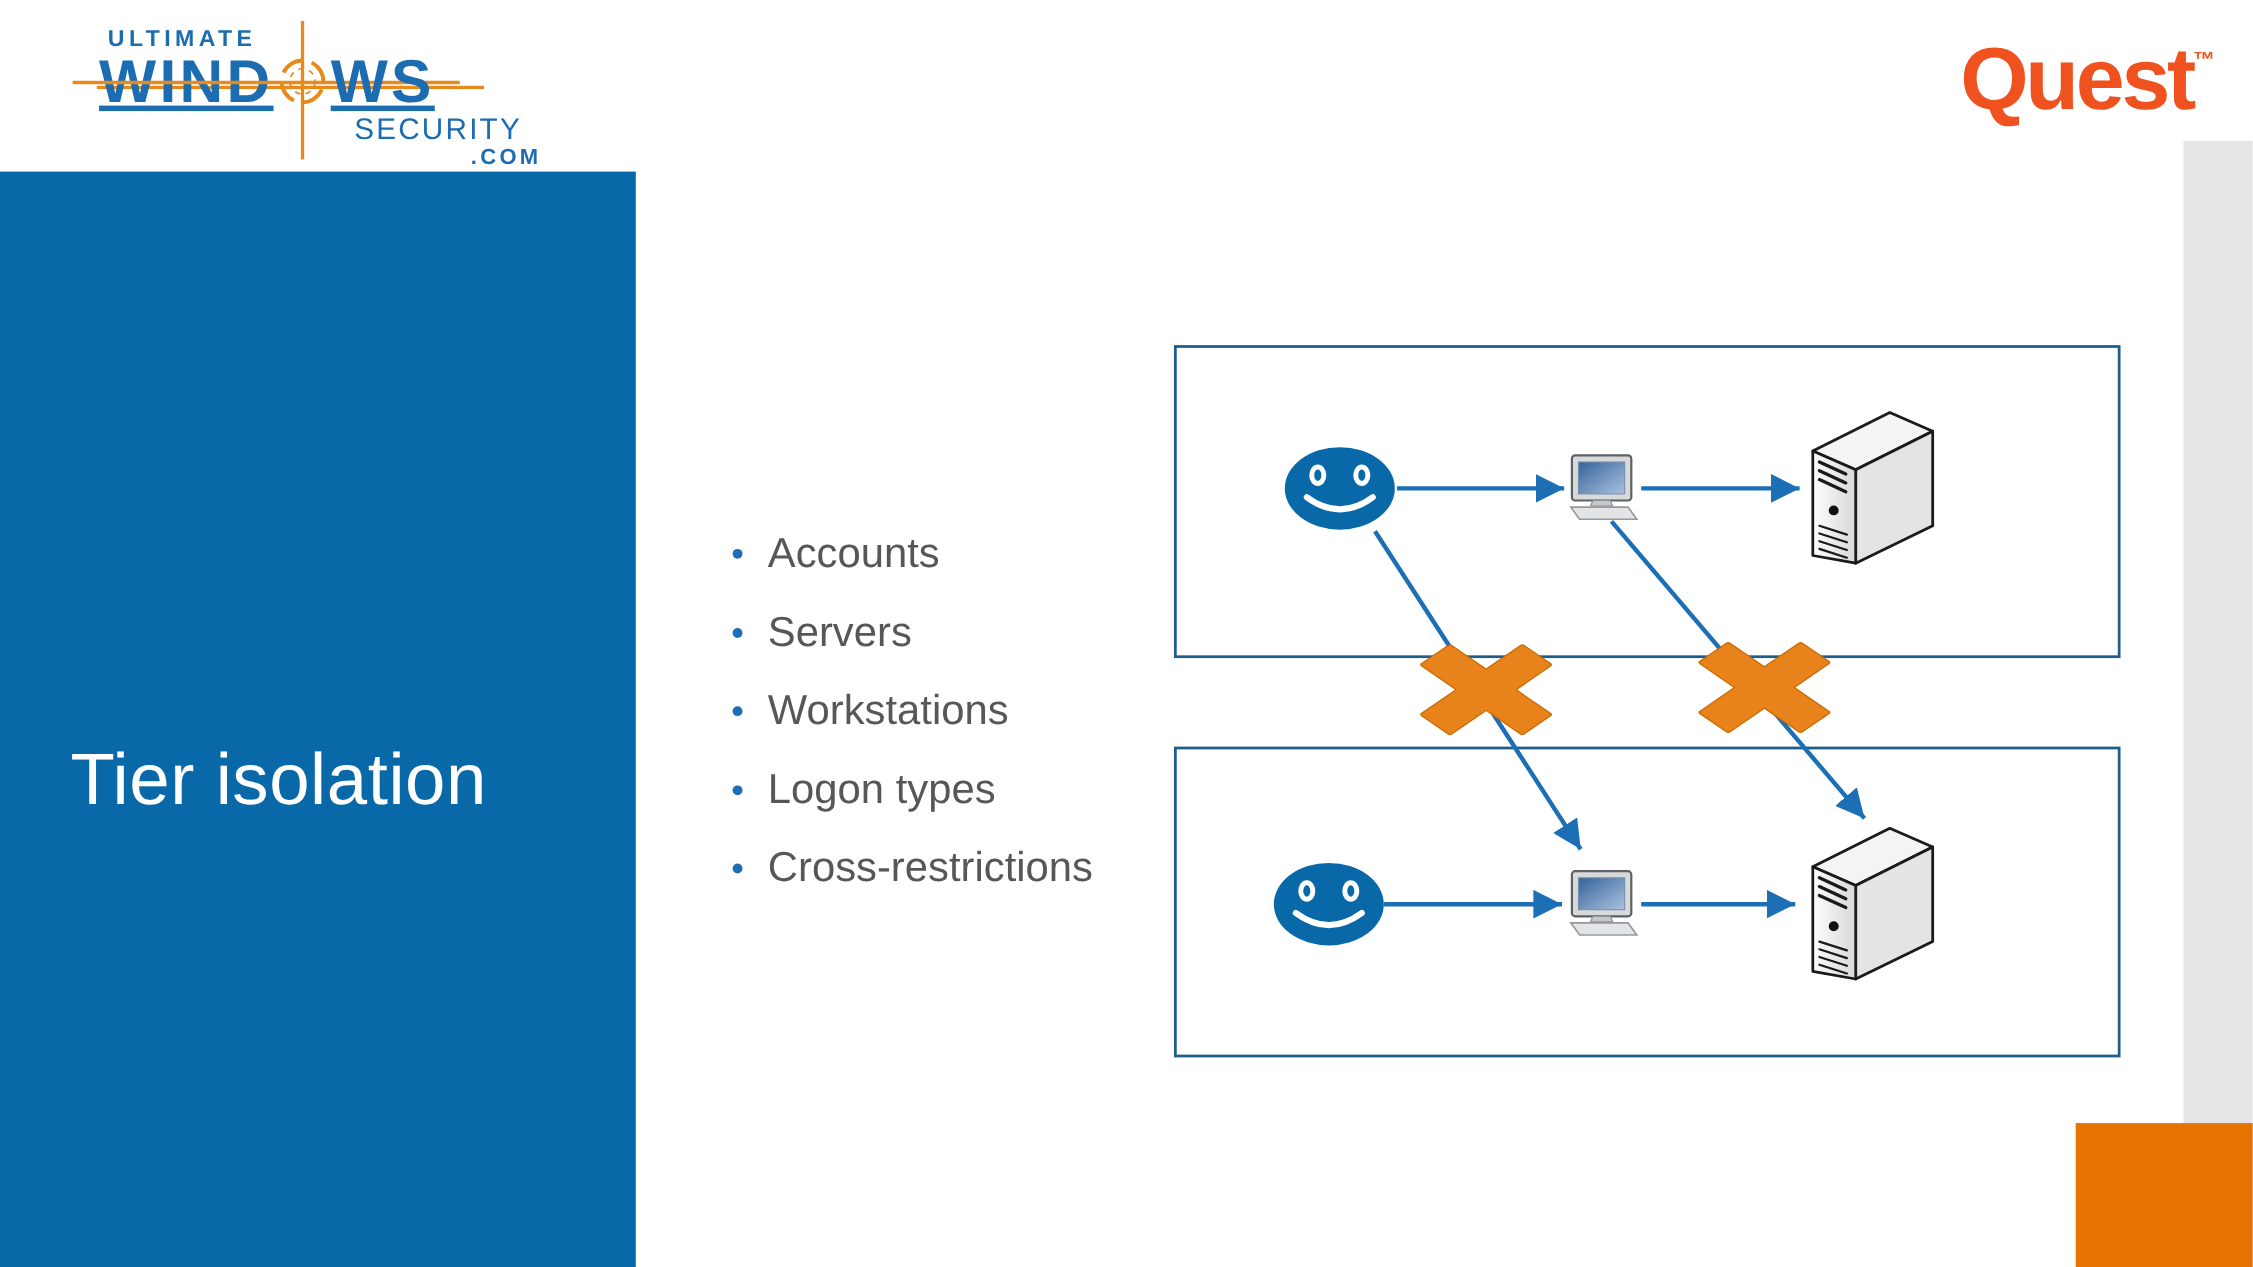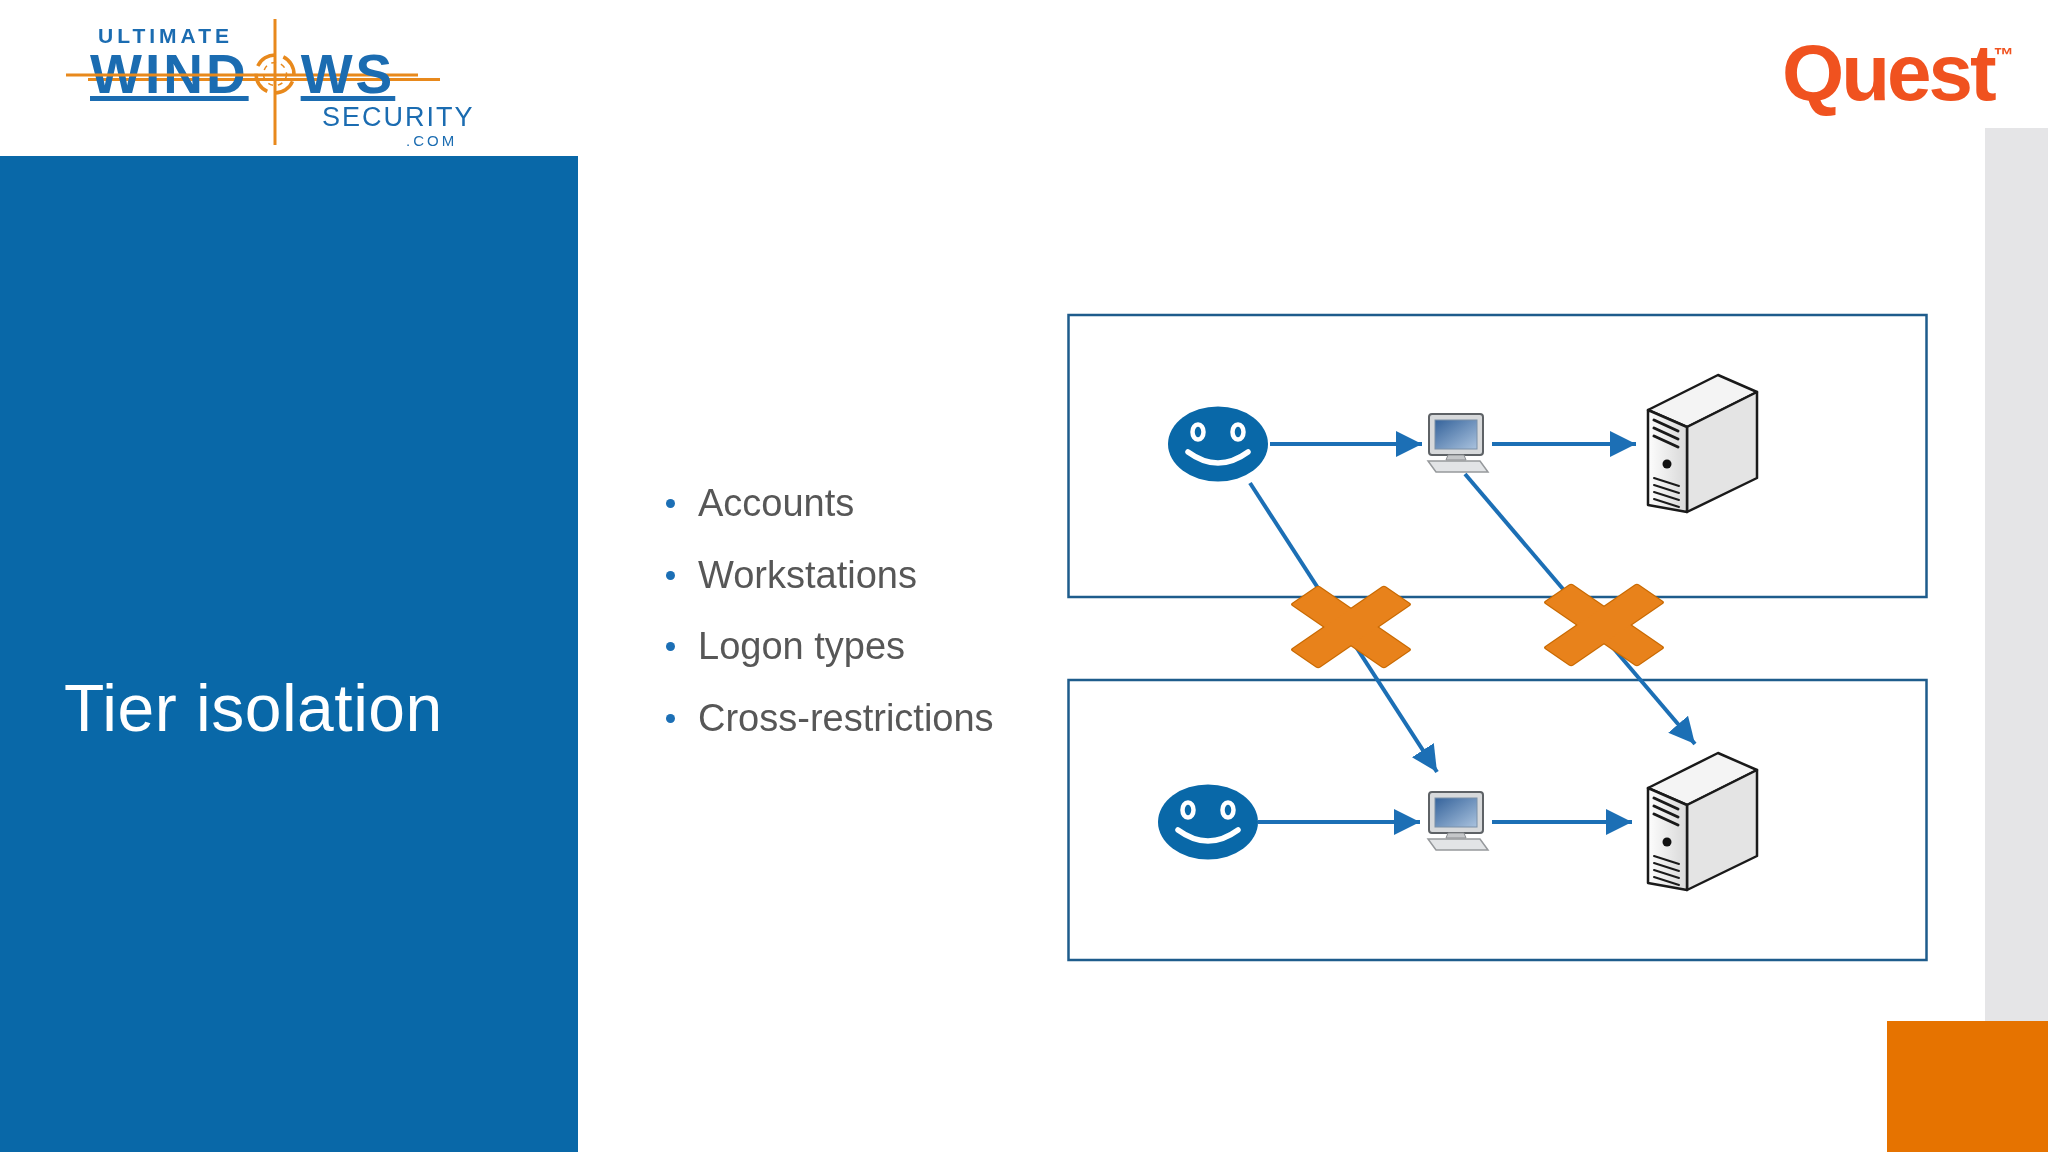--- a/index.html
+++ b/index.html
@@ -25,21 +25,21 @@
   
   .uws-logo{position:absolute;left:88px;top:8px;width:430px;height:148px;}
   .uws-hline{position:absolute;left:0;top:70px;width:352px;height:3px;background:var(--logo-orange);}
   .uws-ultimate{position:absolute;left:10px;top:16px;font-size:21px;font-weight:bold;
     letter-spacing:4px;color:var(--logo-blue);text-align:right;}
   .uws-windows{position:absolute;left:2px;top:42px;display:flex;align-items:center;
     font-size:55px;font-weight:bold;letter-spacing:3px;color:var(--logo-blue);line-height:48px;text-decoration:underline;}
   .uws-crosshair{overflow:visible;margin:0 2px;}
   .uws-security{position:absolute;left:234px;top:94px;font-size:27px;font-weight:normal;
     letter-spacing:2px;color:var(--logo-blue);}
-  .uws-com{position:absolute;left:318px;top:124px;font-size:15px;font-weight:normal;
+  .uws-com{position:absolute;left:340px;top:124px;font-size:20px;font-weight:bold;
     letter-spacing:3px;color:var(--logo-blue);}
 
   
   .quest-logo{position:absolute;left:1782px;top:10px;color:var(--quest-orange);
     font-size:80px;font-weight:bold;letter-spacing:-3px;line-height:90px;}
   .quest-logo sup{font-size:20px;letter-spacing:0;vertical-align:38px;}
 
   
   .left-panel{position:absolute;left:0;top:156px;width:578px;height:996px;background:var(--panel-blue);}
   .page-title{position:absolute;left:62px;top:512px;margin:2px;color:#ffffff;
@@ -97,20 +97,24 @@
     <h1 class="page-title">Tier isolation</h1>
   </div>
 
   <ul class="bullets">
     <li>
       <span class="bullet-dot"></span>
       <span>Accounts</span>
     </li>
     <li>
       <span class="bullet-dot"></span>
+      <span>Servers</span>
+    </li>
+    <li>
+      <span class="bullet-dot"></span>
       <span>Workstations</span>
     </li>
     <li>
       <span class="bullet-dot"></span>
       <span>Logon types</span>
     </li>
     <li>
       <span class="bullet-dot"></span>
       <span>Cross-restrictions</span>
     </li>

